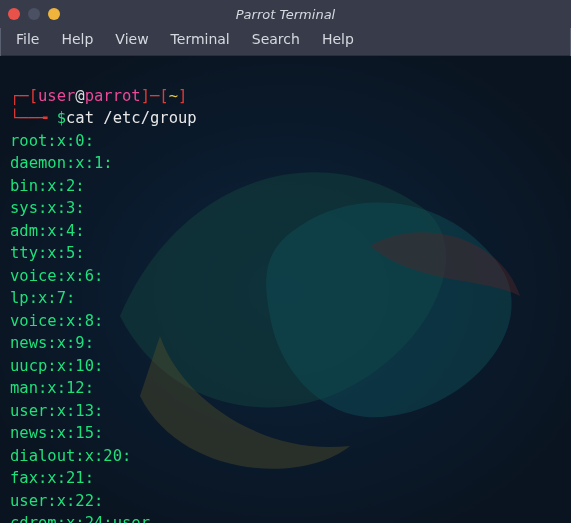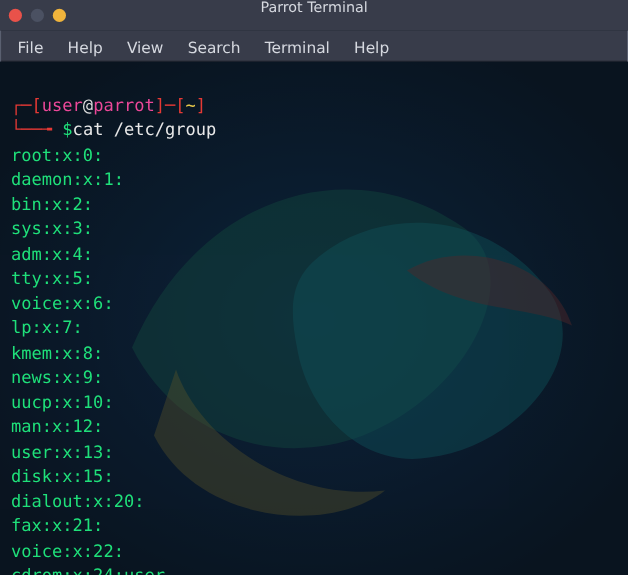--- a/index.html
+++ b/index.html
@@ -14,22 +14,24 @@
   .window {
     width: 100%;
     height: 100%;
     display: flex;
     flex-direction: column;
   }
   .titlebar {
     height: 28px;
     background: #383c4a;
     display: flex;
+    align-items: center;
     padding: 0 8px;
     position: relative;
+    font-style: italic;
   }
   .traffic-lights {
     display: flex;
     gap: 8px;
     align-items: center;
   }
   .traffic-light {
     width: 12px;
     height: 12px;
     border-radius: 50%;
@@ -43,21 +45,21 @@
     text-align: center;
     color: #d6d9e0;
     font-family: "DejaVu Sans", "Segoe UI", sans-serif;
     font-size: 13px;
     pointer-events: none;
   }
   .menubar {
     height: 28px;
     background: #383c4a;
     display: flex;
-    align-items: flex-end;
+    align-items: flex-start;
     padding: 0 6px;
     gap: 2px;
     border-bottom: 1px solid #2b2e39;
   }
   .menuitem {
     color: #d6d9e0;
     font-family: "DejaVu Sans", "Segoe UI", sans-serif;
     font-size: 14px;
     padding: 3px 10px;
     cursor: pointer;
@@ -107,22 +109,22 @@
       <div class="traffic-light tl-min"></div>
       <div class="traffic-light tl-max"></div>
     </div>
     <div class="title-text">Parrot Terminal</div>
   </div>
 
   <div class="menubar">
     <div class="menuitem">File</div>
     <div class="menuitem">Help</div>
     <div class="menuitem">View</div>
+    <div class="menuitem">Terminal</div>
     <div class="menuitem">Search</div>
-    <div class="menuitem">Terminal</div>
     <div class="menuitem">Help</div>
   </div>
 
   <div class="terminal">
     <svg class="bg-splash" viewBox="0 0 571 470">
       <defs>
         <radialGradient id="g1" cx="50%" cy="50%" r="60%">
           <stop offset="0%" stop-color="#0f3f6e"></stop>
           <stop offset="100%" stop-color="#0a1420"></stop>
         </radialGradient>
@@ -138,25 +140,25 @@
 <span class="c-red">┌─[</span><span class="c-cyan">user</span><span class="c-gray">@</span><span class="c-cyan">parrot</span><span class="c-red">]─[</span><span class="c-yellow">~</span><span class="c-red">]</span>
 <span class="c-red">└──╼ </span><span class="c-green">$</span><span class="c-white">cat /etc/group</span>
 <span class="c-green">root:x:0:</span>
 <span class="c-green">daemon:x:1:</span>
 <span class="c-green">bin:x:2:</span>
 <span class="c-green">sys:x:3:</span>
 <span class="c-green">adm:x:4:</span>
 <span class="c-green">tty:x:5:</span>
 <span class="c-green">voice:x:6:</span>
 <span class="c-green">lp:x:7:</span>
-<span class="c-green">kmem:x:8:</span>
+<span class="c-green">voice:x:8:</span>
 <span class="c-green">news:x:9:</span>
 <span class="c-green">uucp:x:10:</span>
 <span class="c-green">man:x:12:</span>
 <span class="c-green">user:x:13:</span>
-<span class="c-green">disk:x:15:</span>
+<span class="c-green">news:x:15:</span>
 <span class="c-green">dialout:x:20:</span>
 <span class="c-green">fax:x:21:</span>
-<span class="c-green">voice:x:22:</span>
+<span class="c-green">user:x:22:</span>
 <span class="c-green">cdrom:x:24:user</span>
 </div>
   </div>
 </div>
 
 </body></html>

